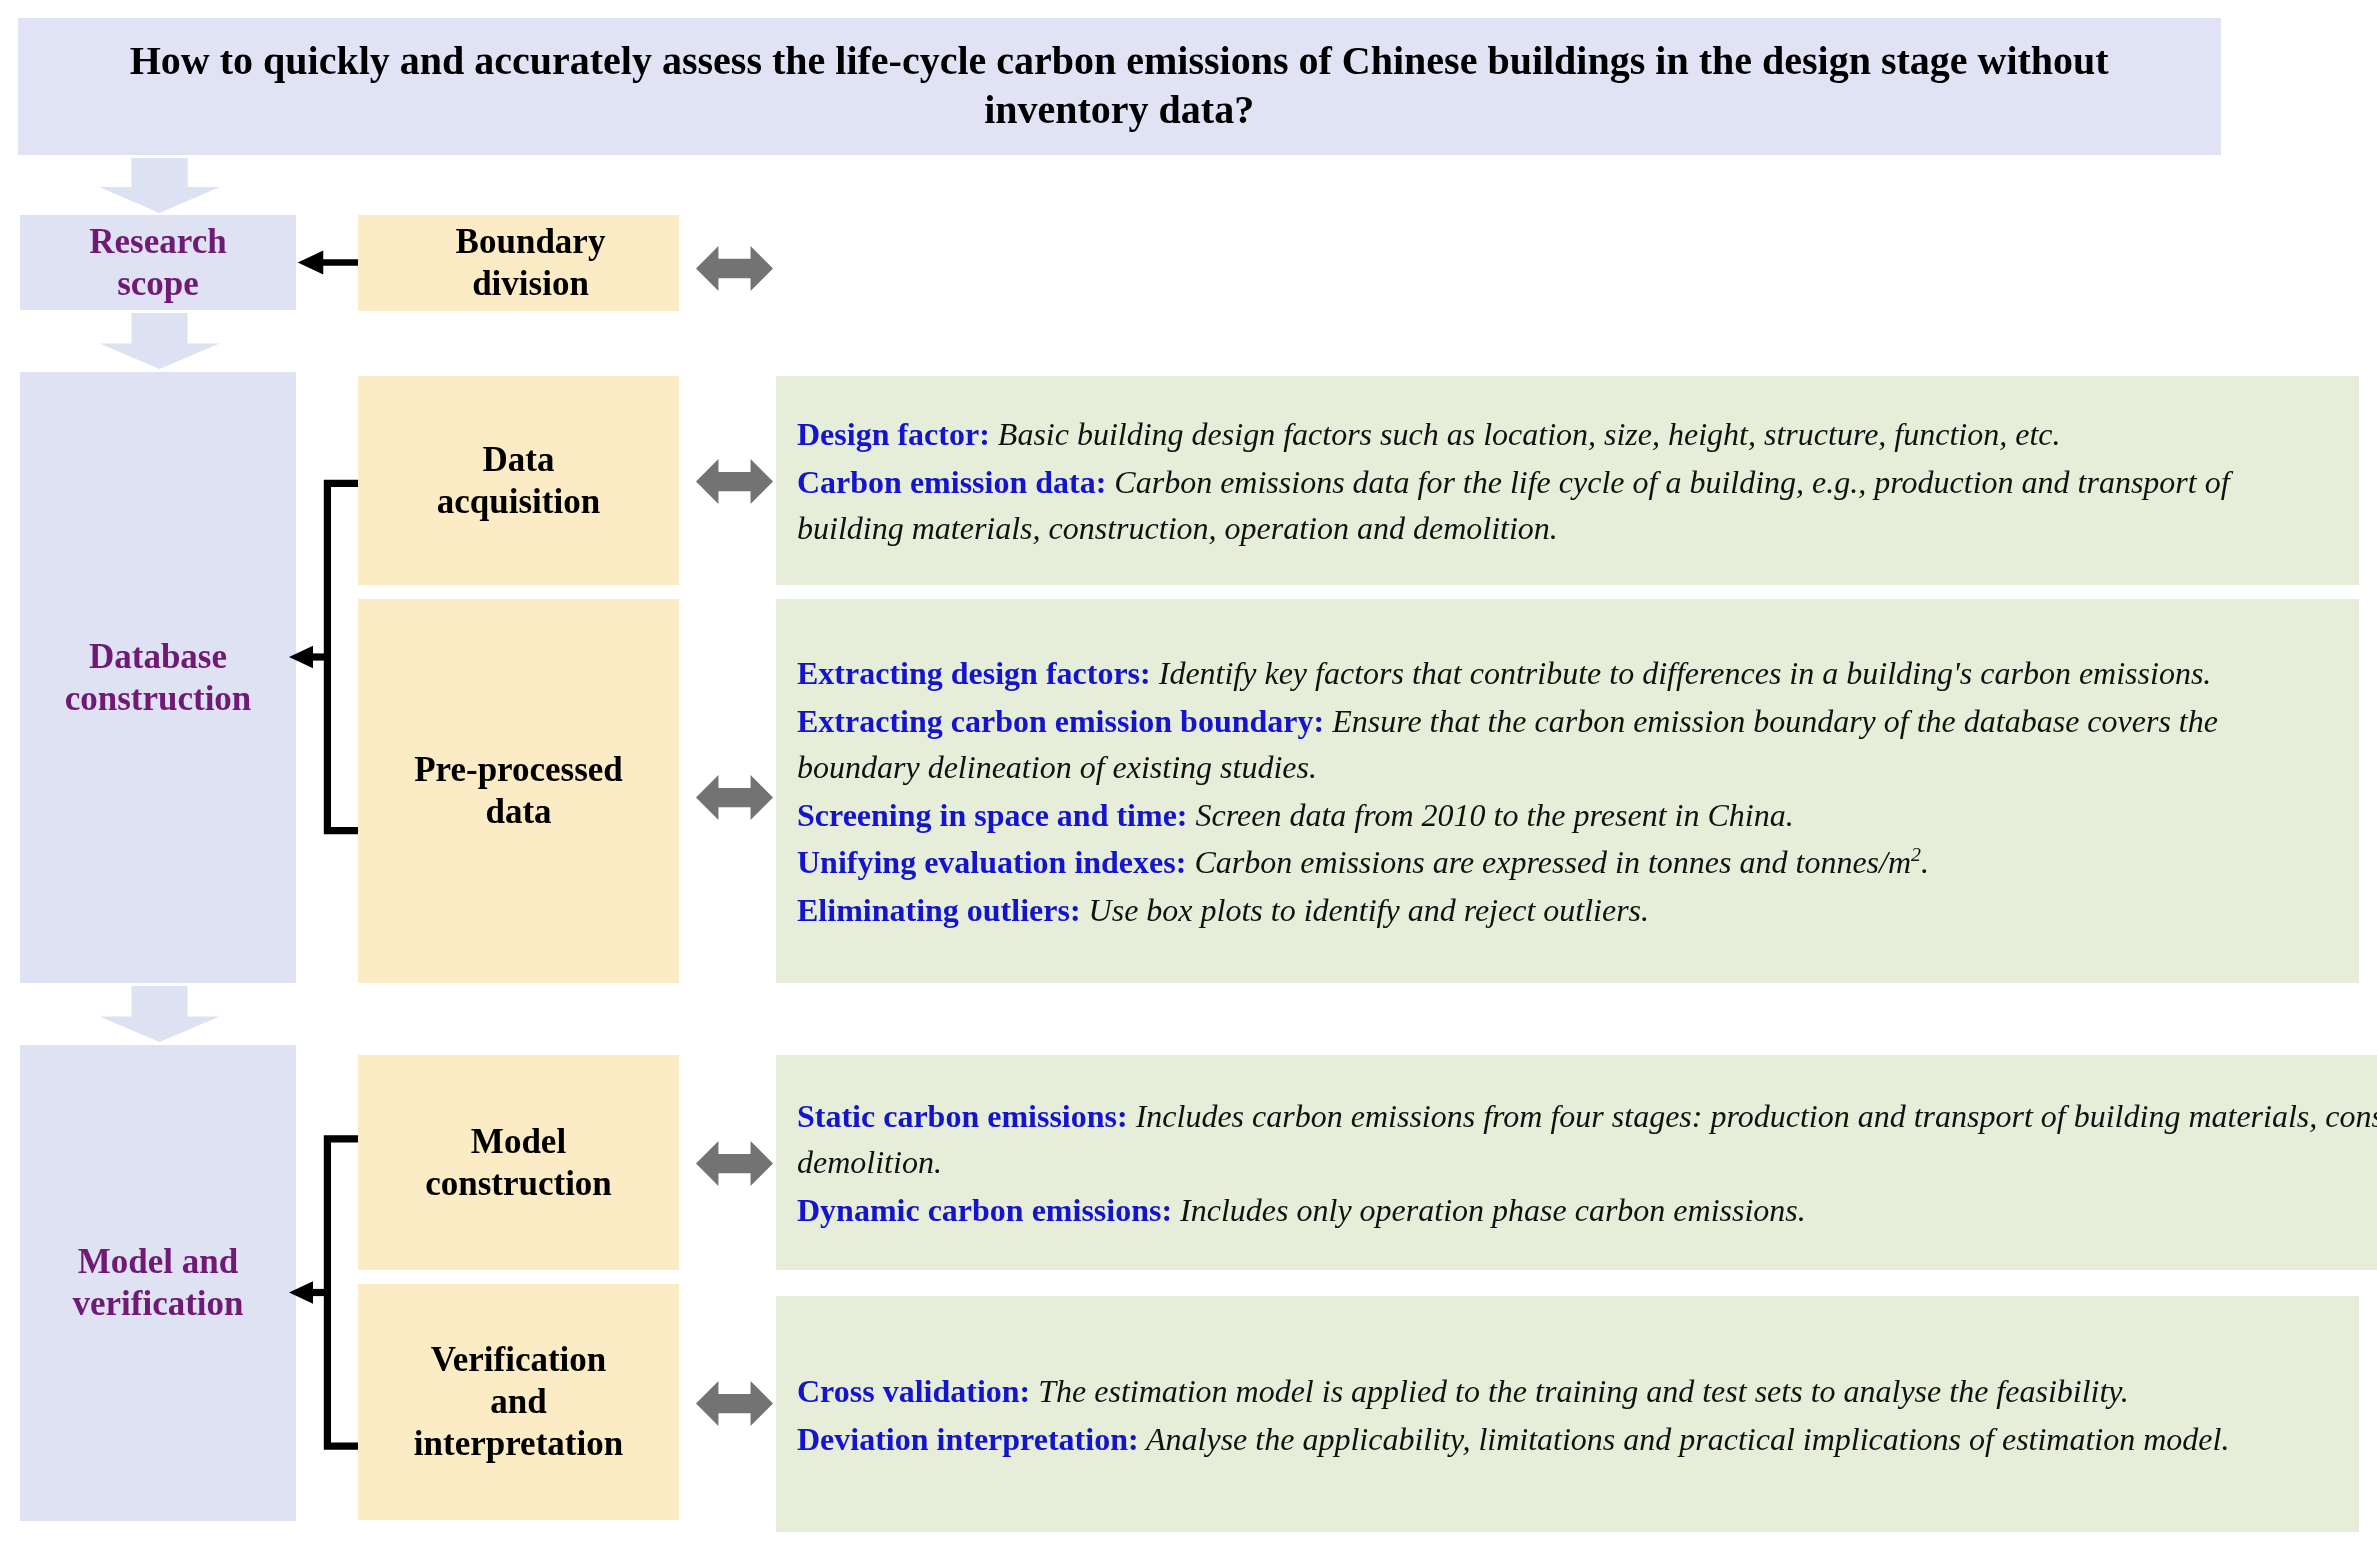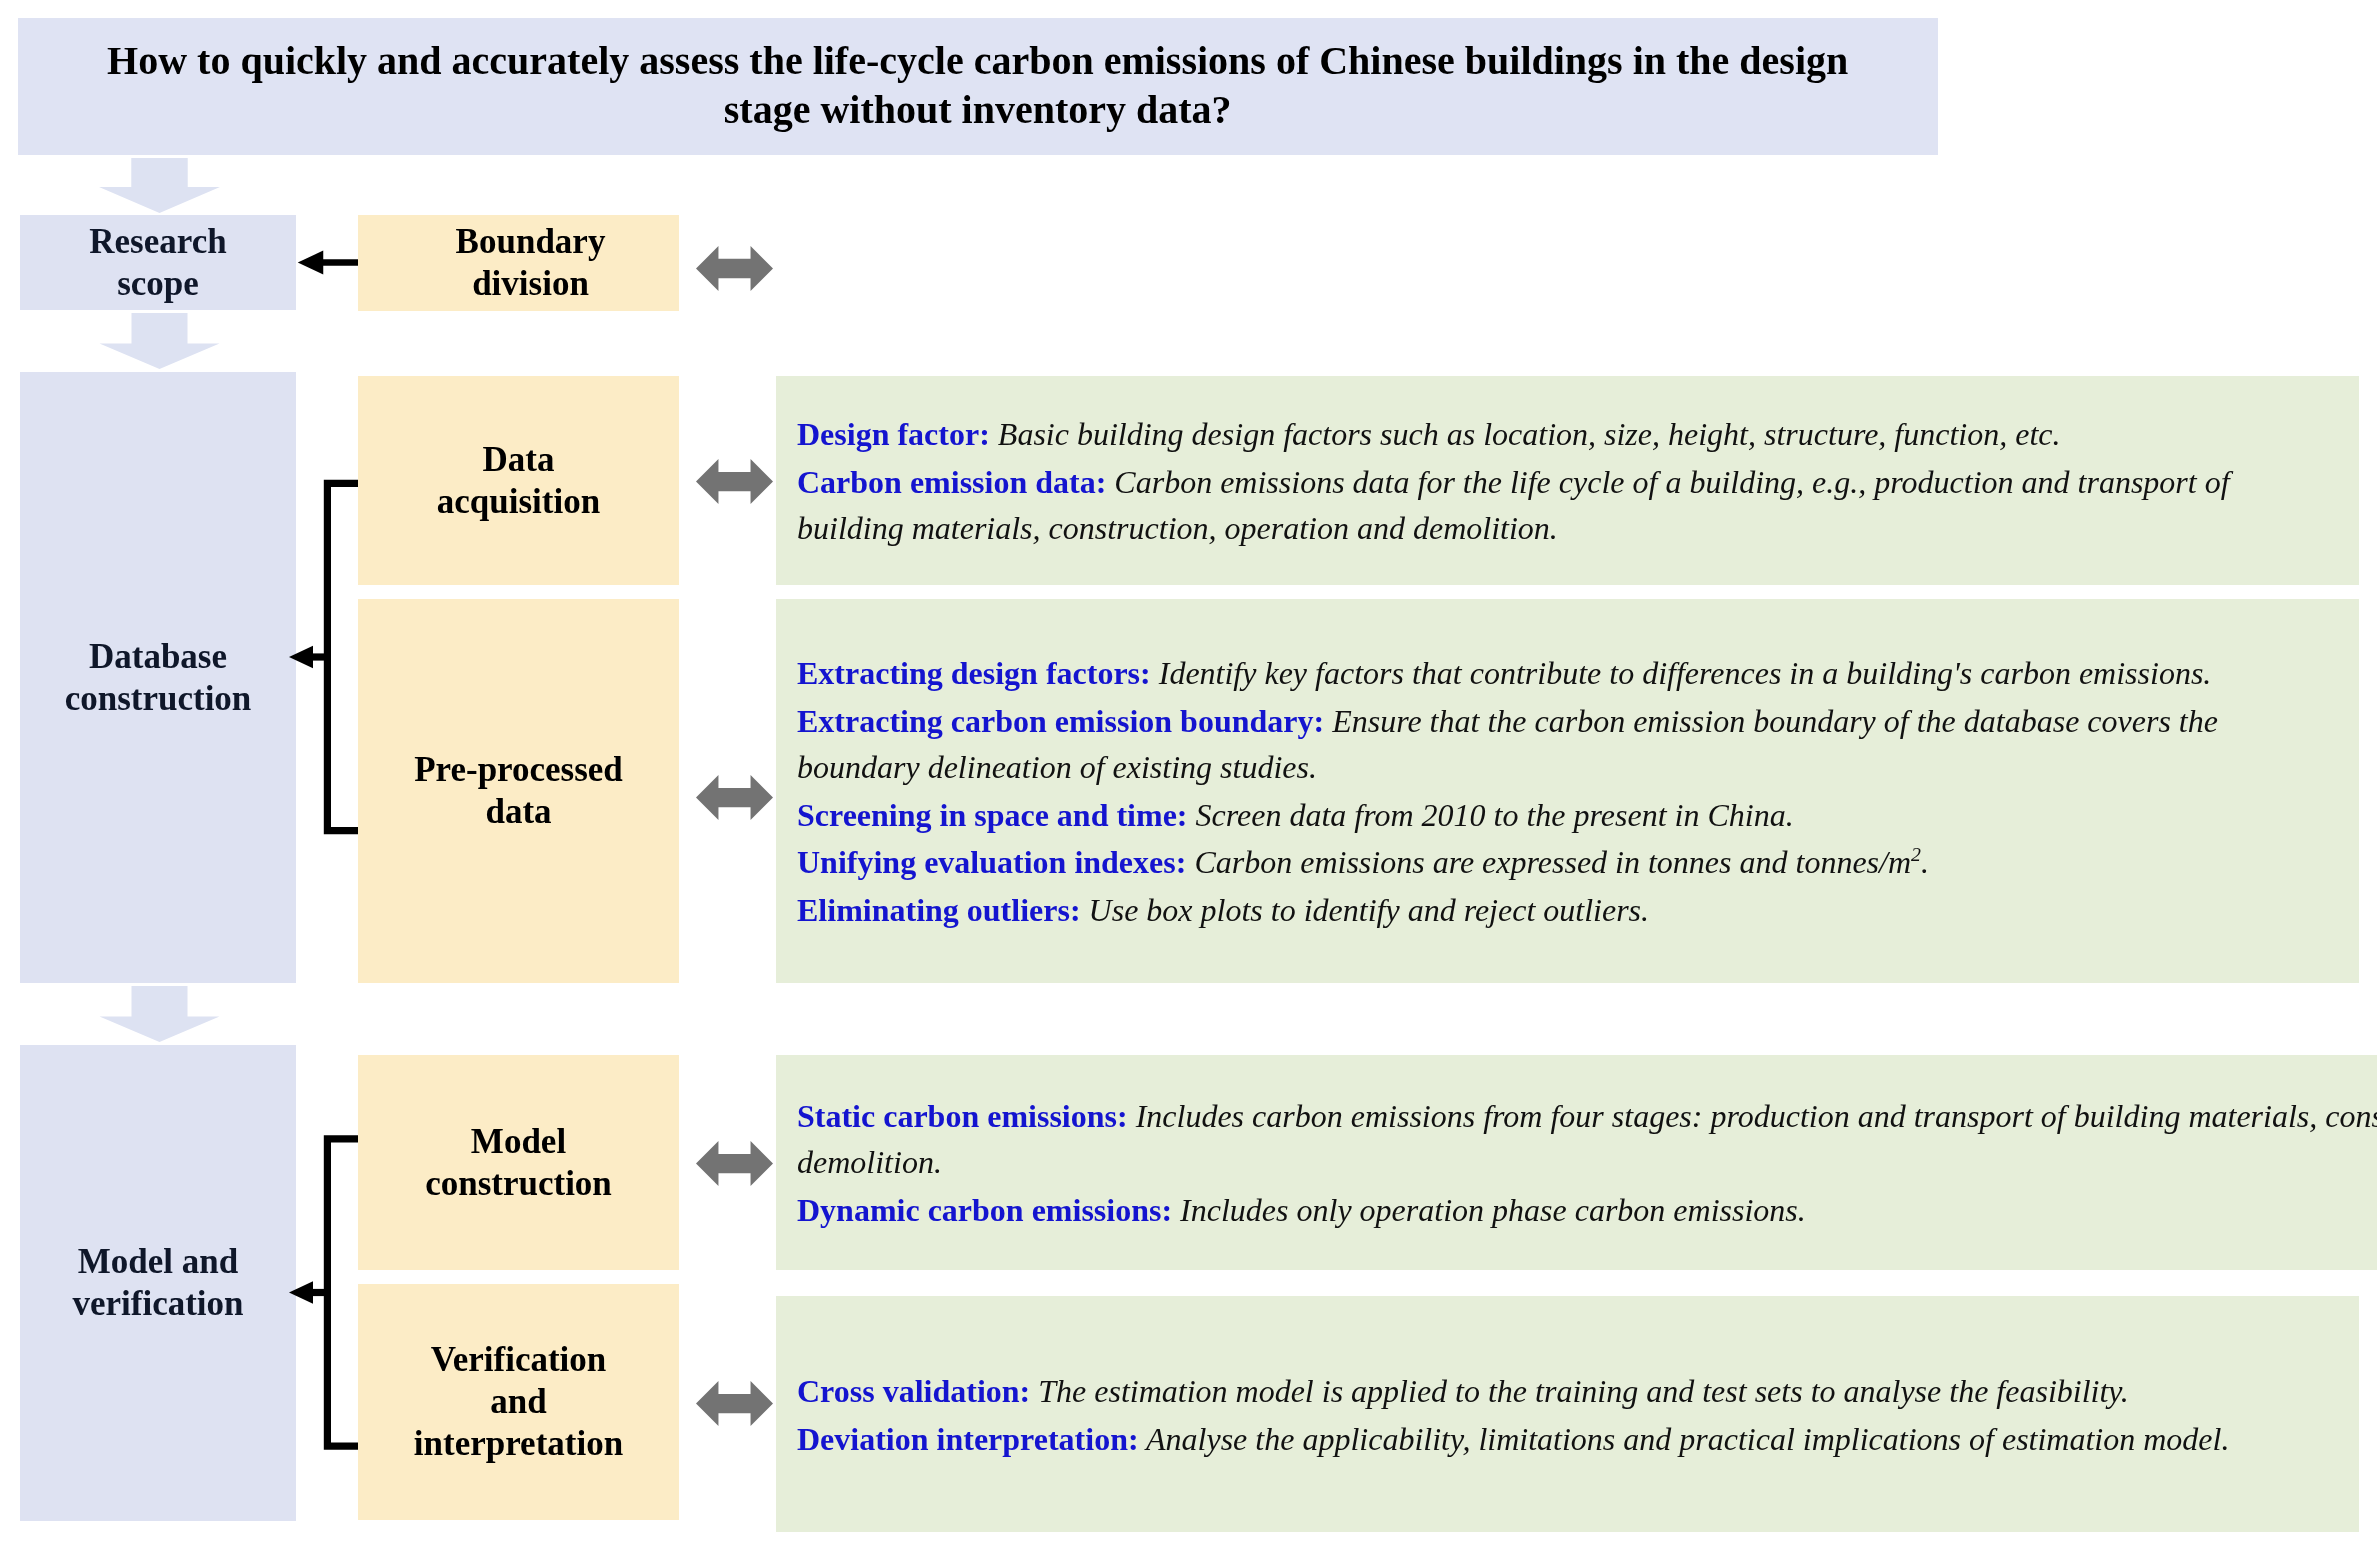--- a/index.html
+++ b/index.html
@@ -17,21 +17,21 @@
     background: #ffffff;
     overflow: hidden;
   }
 
   
   .abs { position: absolute; box-sizing: border-box; }
 
   
   .title-box {
     left: 17.7px; top: 17.7px;
-    width: 1920px; height: 137px;
+    width: 2203px; height: 137px;
     background: #dfe3f3;
     display: flex;
     align-items: center;
     justify-content: center;
     text-align: center;
     padding: 0 56px;
     font-weight: bold;
     font-size: 40px;
     line-height: 1.22;
     color: #000000;
@@ -40,21 +40,21 @@
   
   .stage-box {
     background: #dee2f2;
     display: flex;
     align-items: center;
     justify-content: center;
     text-align: center;
     font-weight: bold;
     font-size: 35px;
     line-height: 1.2;
-    color: #0f172a;
+    color: #701a75;
   }
 
   
   .sub-box {
     background: #fcecc6;
     display: flex;
     align-items: center;
     justify-content: center;
     text-align: center;
     font-weight: bold;

